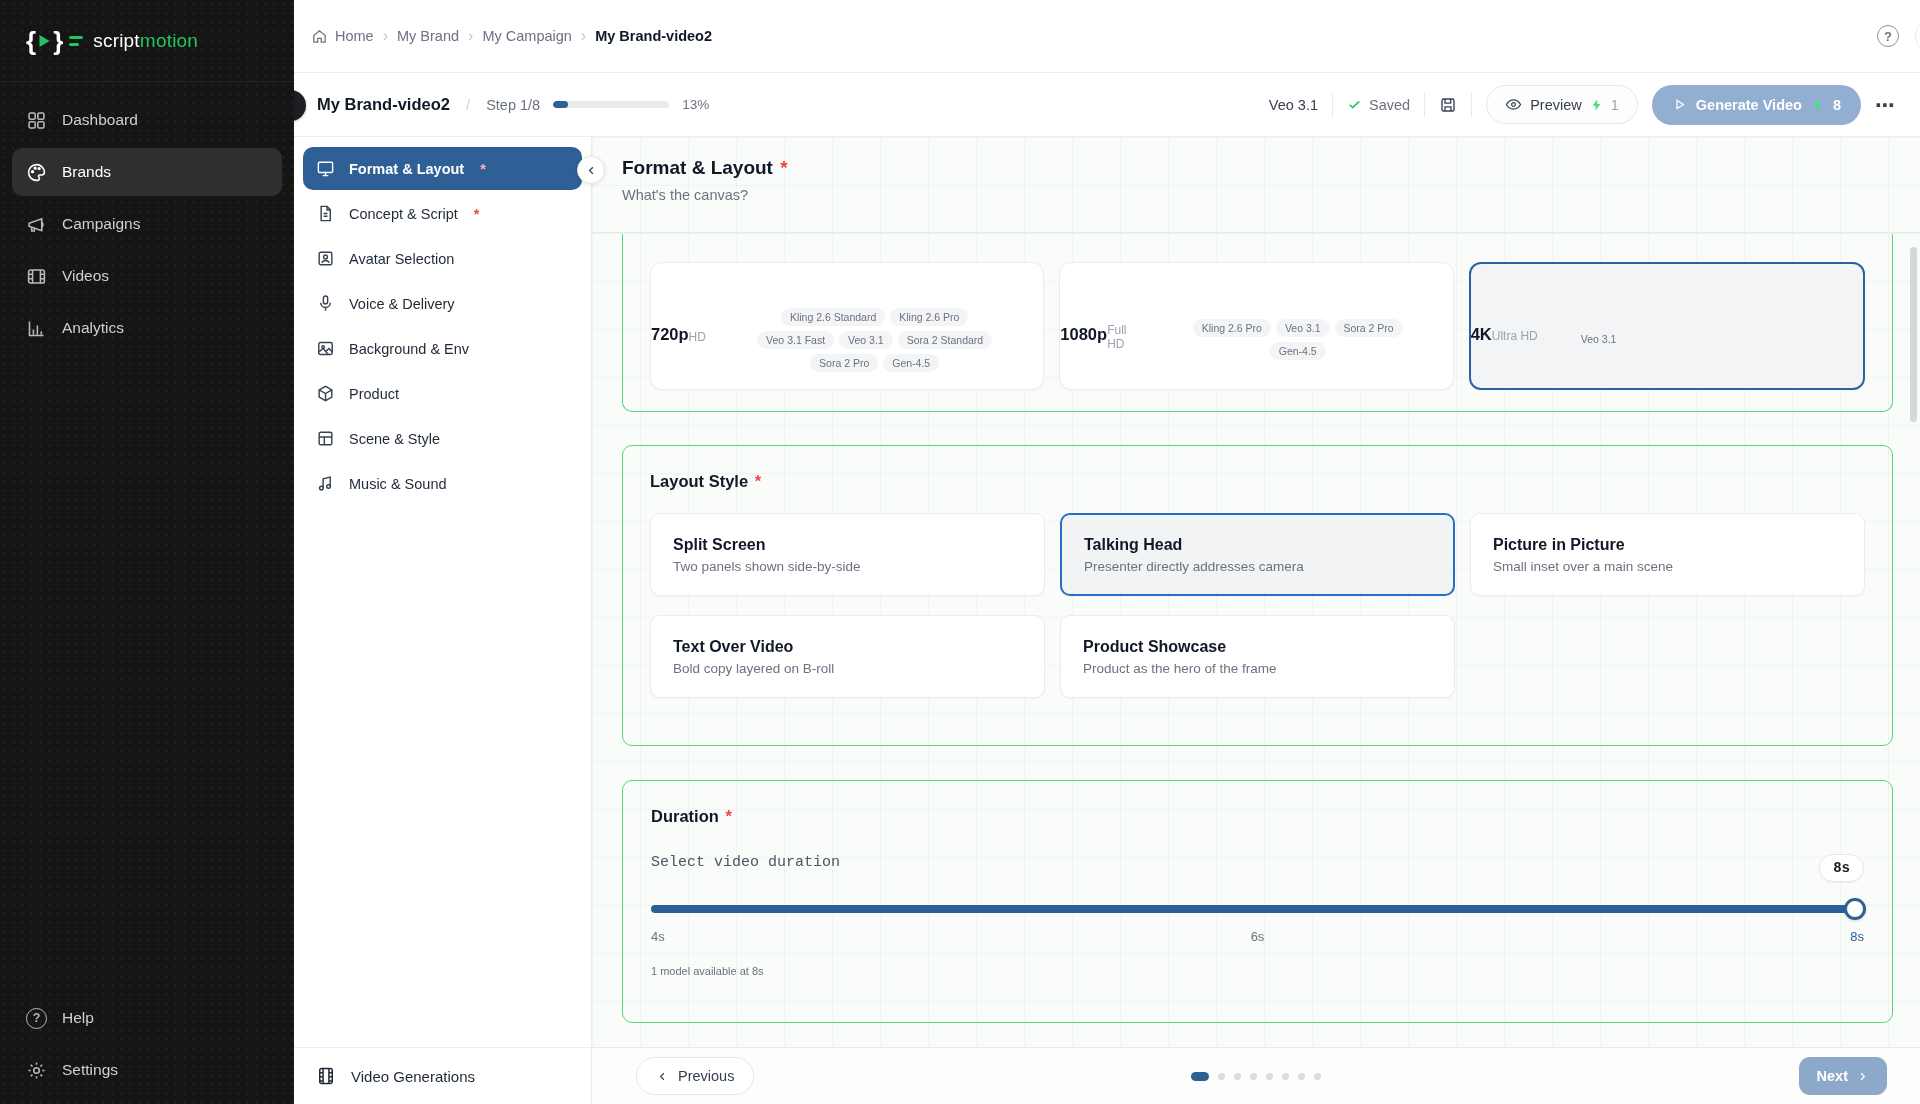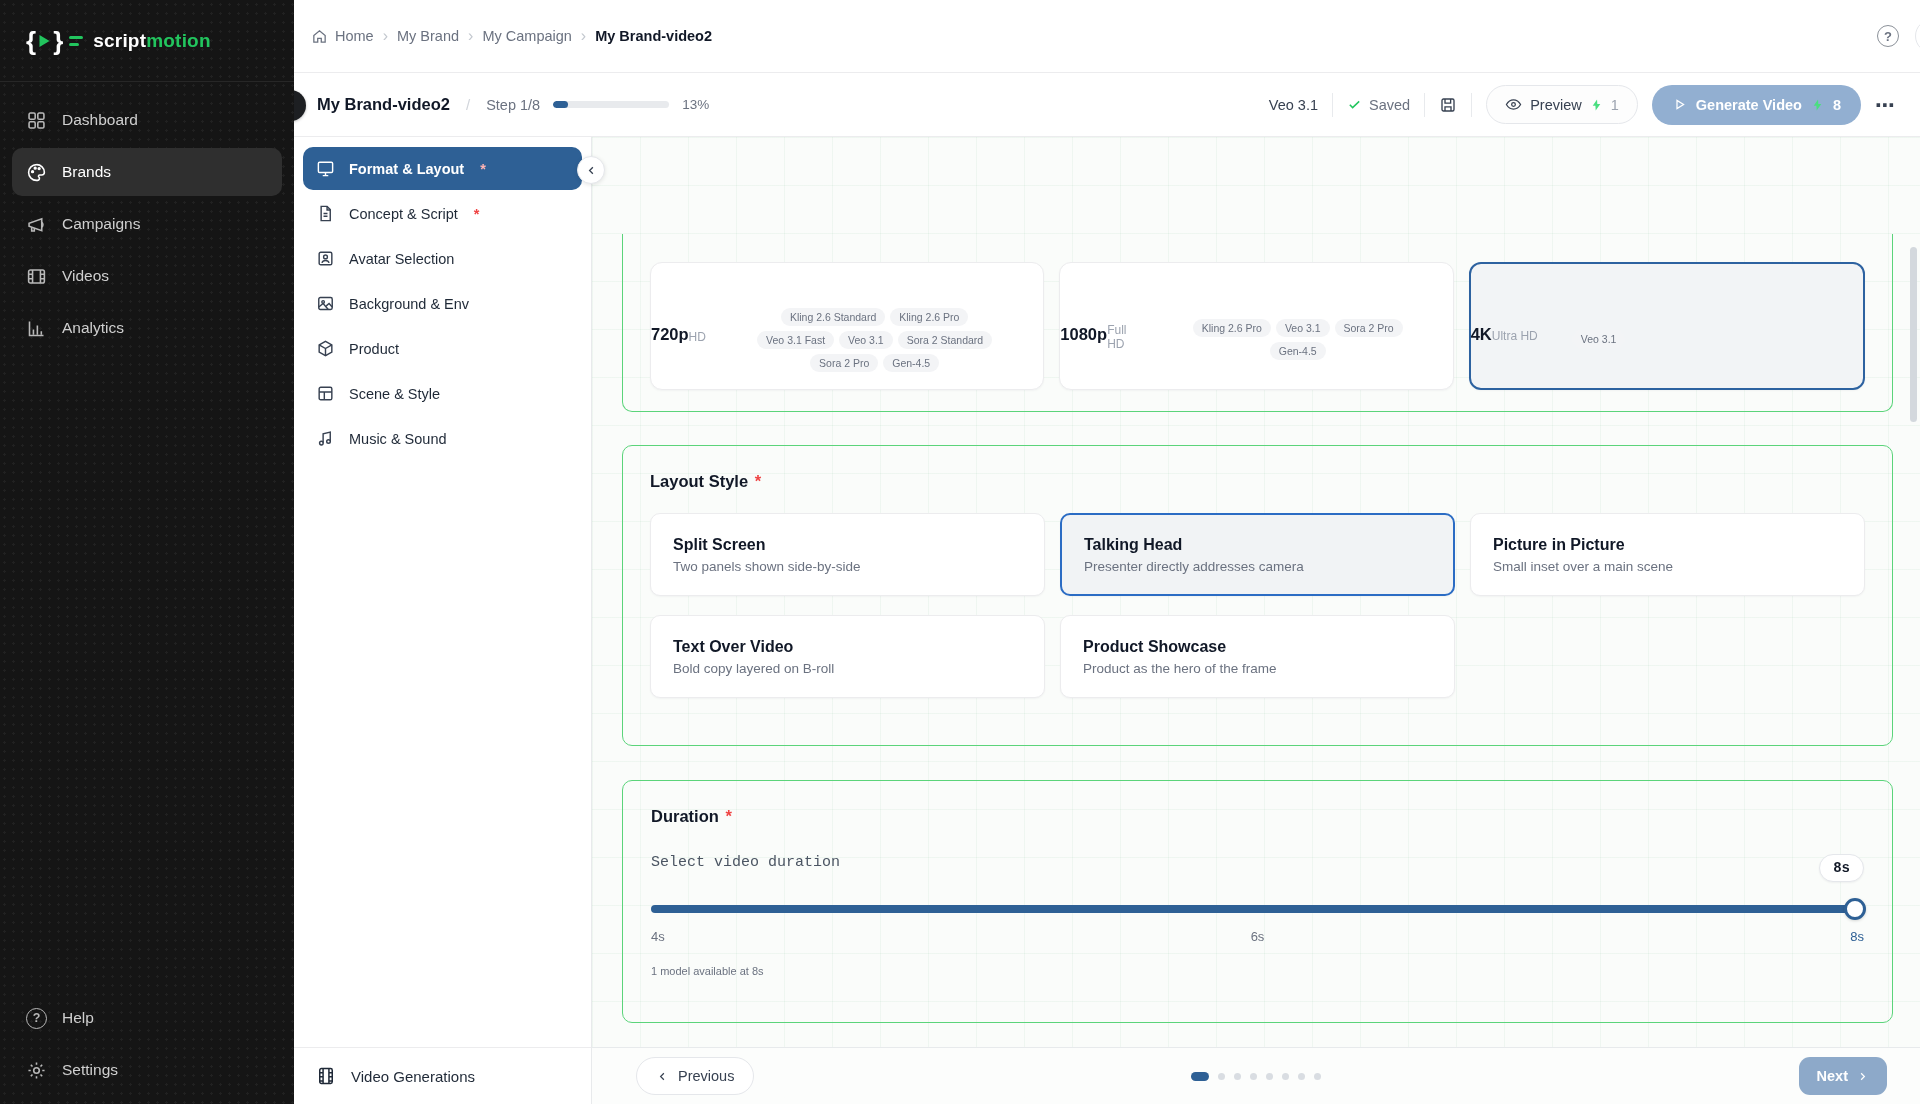--- a/index.html
+++ b/index.html
@@ -9,21 +9,21 @@
 
   
   .sidenav { position:absolute; left:0; top:0; width:294px; height:1104px; background:#151515;
     background-image:radial-gradient(rgba(255,255,255,0.05) 1px, transparent 1.2px); background-size:9px 9px; z-index:5; }
   .logo { height:82px; display:flex; align-items:center; padding-left:26px; border-bottom:1px solid rgba(255,255,255,0.08); }
   .logo-mark { display:flex; align-items:center; gap:2px; margin-right:10px; }
   .logo-brace { color:#fff; font-size:26px; font-weight:700; line-height:1; }
   .logo-lines { display:flex; flex-direction:column; gap:4px; margin-left:4px; }
   .logo-lines i { display:block; width:14px; height:3px; background:#22c55e; border-radius:2px; }
   .logo-lines i:last-child { width:10px; }
-  .logo-text { font-size:19px; font-weight:700; letter-spacing:0.2px; }
+  .logo-text { font-size:19px; font-weight:400; letter-spacing:0.2px; }
   .logo-text .w { color:#fff; } .logo-text .g { color:#22c55e; }
   .nav-items { padding:14px 12px 0 12px; display:flex; flex-direction:column; gap:4px; }
   .nav-item { height:48px; display:flex; align-items:center; gap:15px; padding:0 14px; border-radius:10px;
     color:#cfcfcf; font-size:15.5px; cursor:pointer; }
   .nav-item .nicon { width:21px; height:21px; color:#b9b9b9; flex:0 0 auto; }
   .nav-item.active { background:#2f2f2f; color:#ffffff; }
   .nav-item.active .nicon { color:#fff; }
   .nav-footer { position:absolute; bottom:10px; left:12px; right:12px; display:flex; flex-direction:column; gap:4px; }
   .help-circle { width:21px; height:21px; border:1.6px solid #b9b9b9; border-radius:50%; display:flex; align-items:center;
     justify-content:center; font-size:12.5px; color:#b9b9b9; font-weight:700; }
@@ -360,20 +360,29 @@
             <rect x="4" y="4" width="16" height="16" rx="2"></rect>
             <circle cx="12" cy="10" r="2.4"></circle>
             <path d="M7.5 17.5c.6-2.2 2.4-3 4.5-3s3.9.8 4.5 3"></path>
           </svg>
       </span>
       <span>Avatar Selection</span>
     </div>
     <div class="step-item">
       <span class="sicon">
         <svg viewBox="0 0 24 24" fill="none" stroke="currentColor" stroke-width="1.8">
+            <rect x="9.3" y="2.5" width="5.4" height="10" rx="2.7"></rect>
+            <path d="M6 11a6 6 0 0 0 12 0M12 17v4"></path>
+          </svg>
+      </span>
+      <span>Voice &amp; Delivery</span>
+    </div>
+    <div class="step-item">
+      <span class="sicon">
+        <svg viewBox="0 0 24 24" fill="none" stroke="currentColor" stroke-width="1.8">
             <rect x="3.5" y="4.5" width="17" height="15" rx="2"></rect>
             <circle cx="9" cy="10" r="1.6"></circle>
             <path d="M3.5 16.5 9 12l6.5 7.5M13 15l3.5-3 4 4.5"></path>
           </svg>
       </span>
       <span>Background &amp; Env</span>
     </div>
     <div class="step-item">
       <span class="sicon">
         <svg viewBox="0 0 24 24" fill="none" stroke="currentColor" stroke-width="1.8">
@@ -408,20 +417,24 @@
       <svg viewBox="0 0 24 24" fill="none" stroke="currentColor" stroke-width="1.8">
           <rect x="4.5" y="3" width="15" height="18" rx="2"></rect>
           <path d="M8.5 3v18M15.5 3v18M4.5 8h4M4.5 13h4M4.5 18h4M15.5 8h4M15.5 13h4M15.5 18h4"></path>
         </svg>
     </span>
     <span>Video Generations</span>
   </div>
 </aside>
 
 <main class="main">
+  <div class="page-head">
+    <div class="page-title"><span>Format &amp; Layout</span> <span class="req">*</span></div>
+    <div class="page-sub">What's the canvas?</div>
+  </div>
 
   <div class="content">
 
     <section class="sec sec-resolution">
       <div class="cards3">
         <div class="rcard">
           <div class="rtitle">720p</div>
           <div class="rsub">HD</div>
           <div class="rtags">
             <span class="tag">Kling 2.6 Standard</span>

